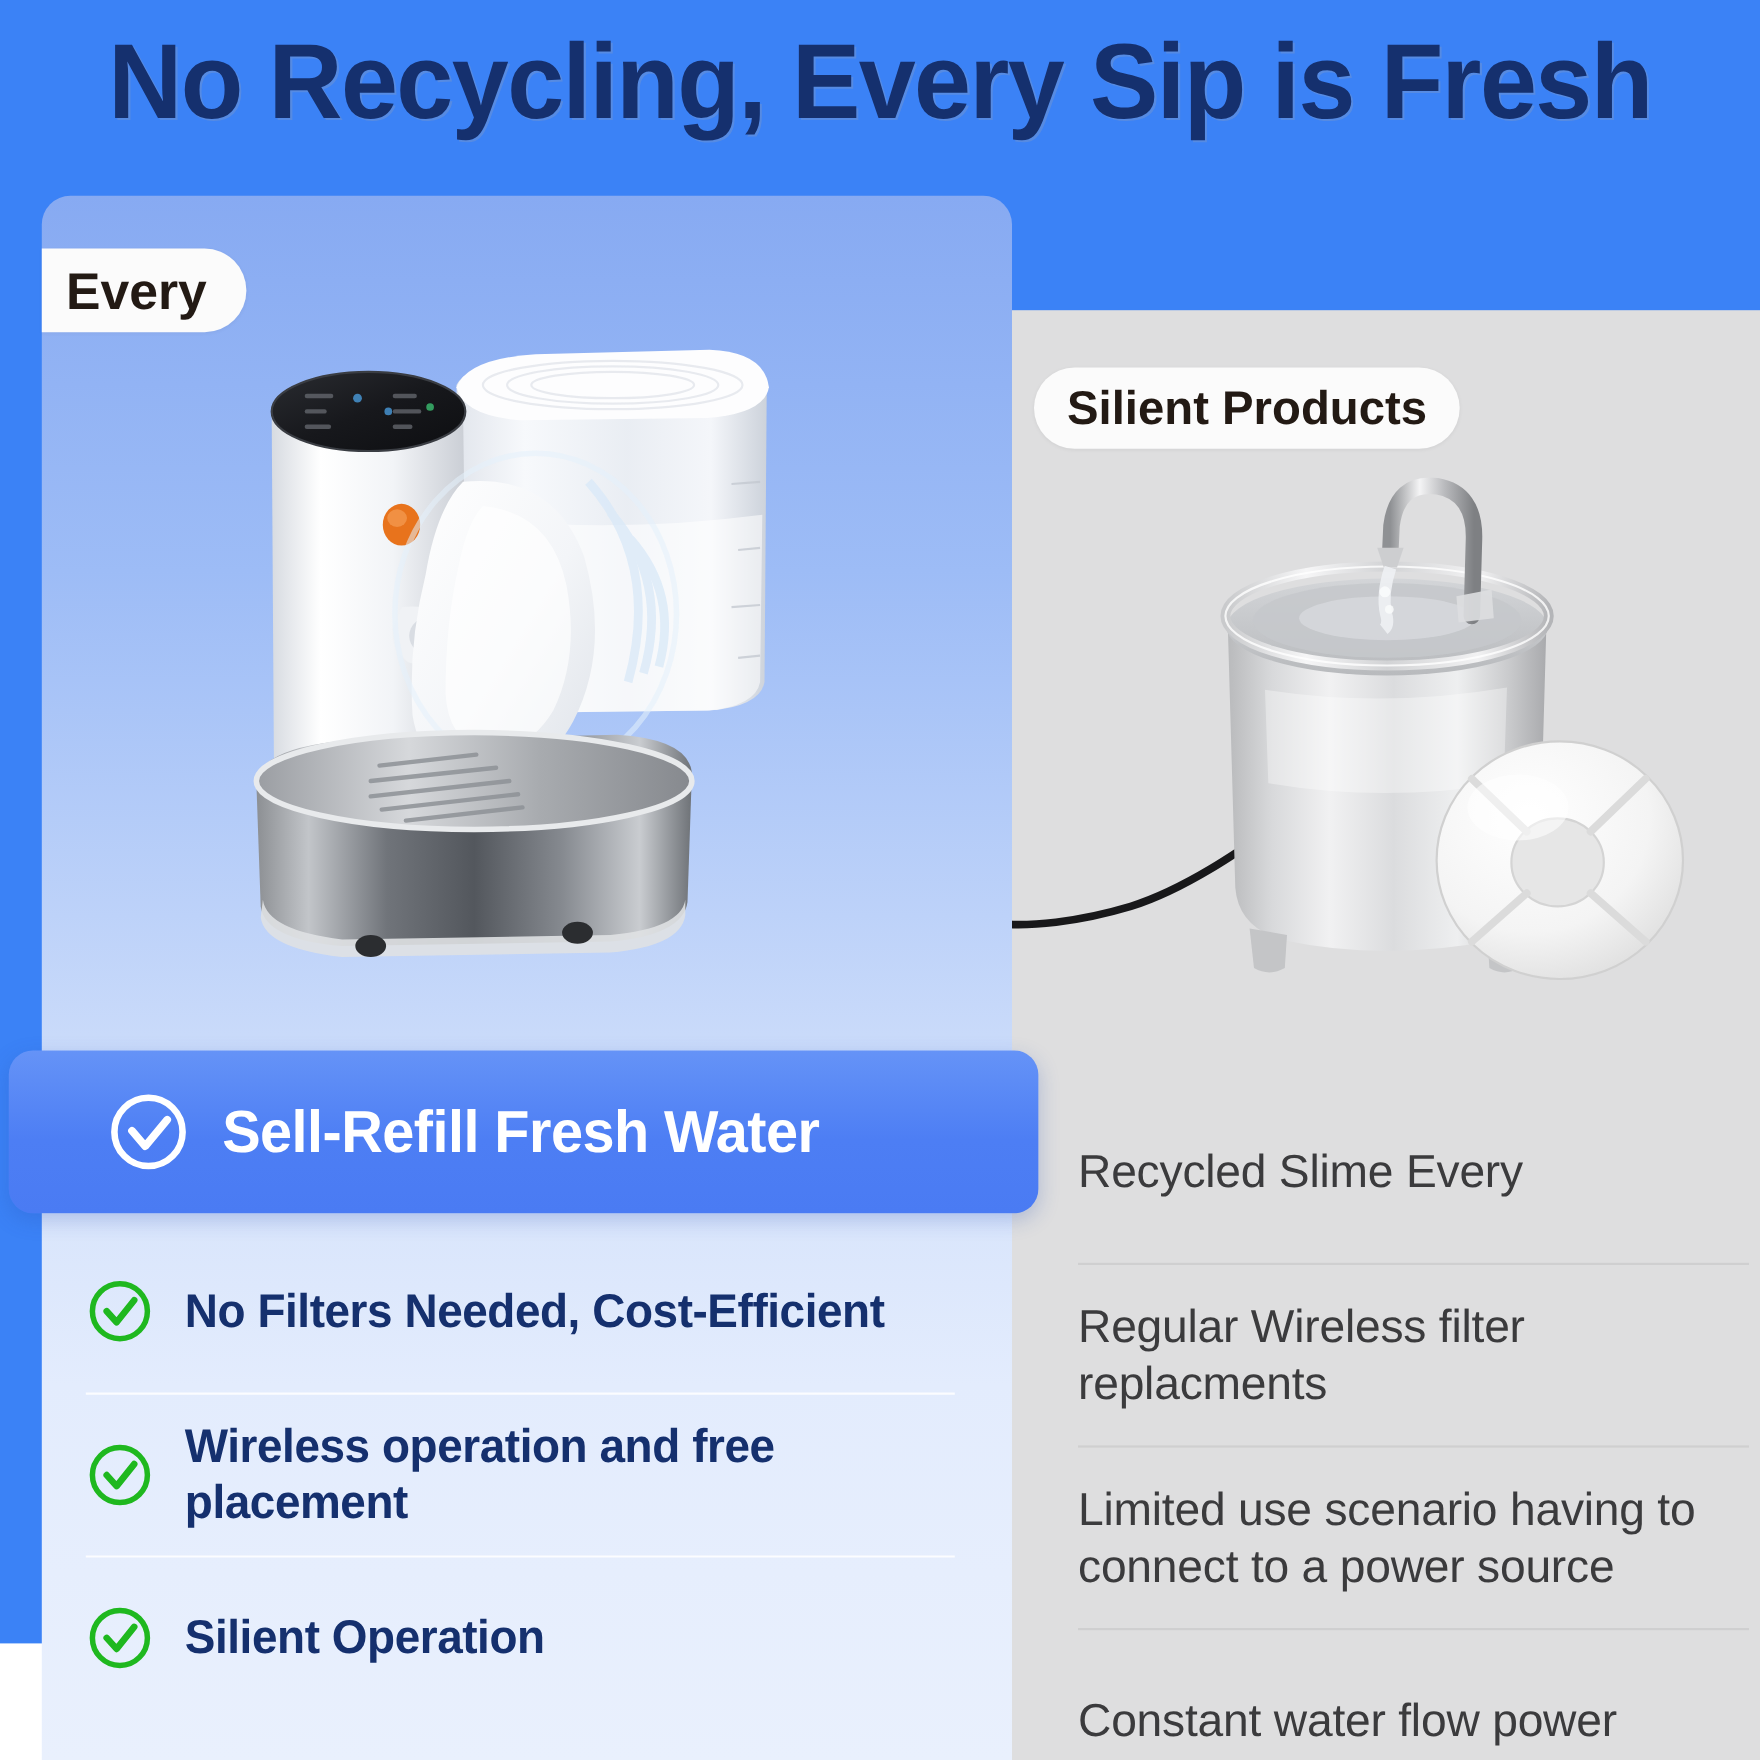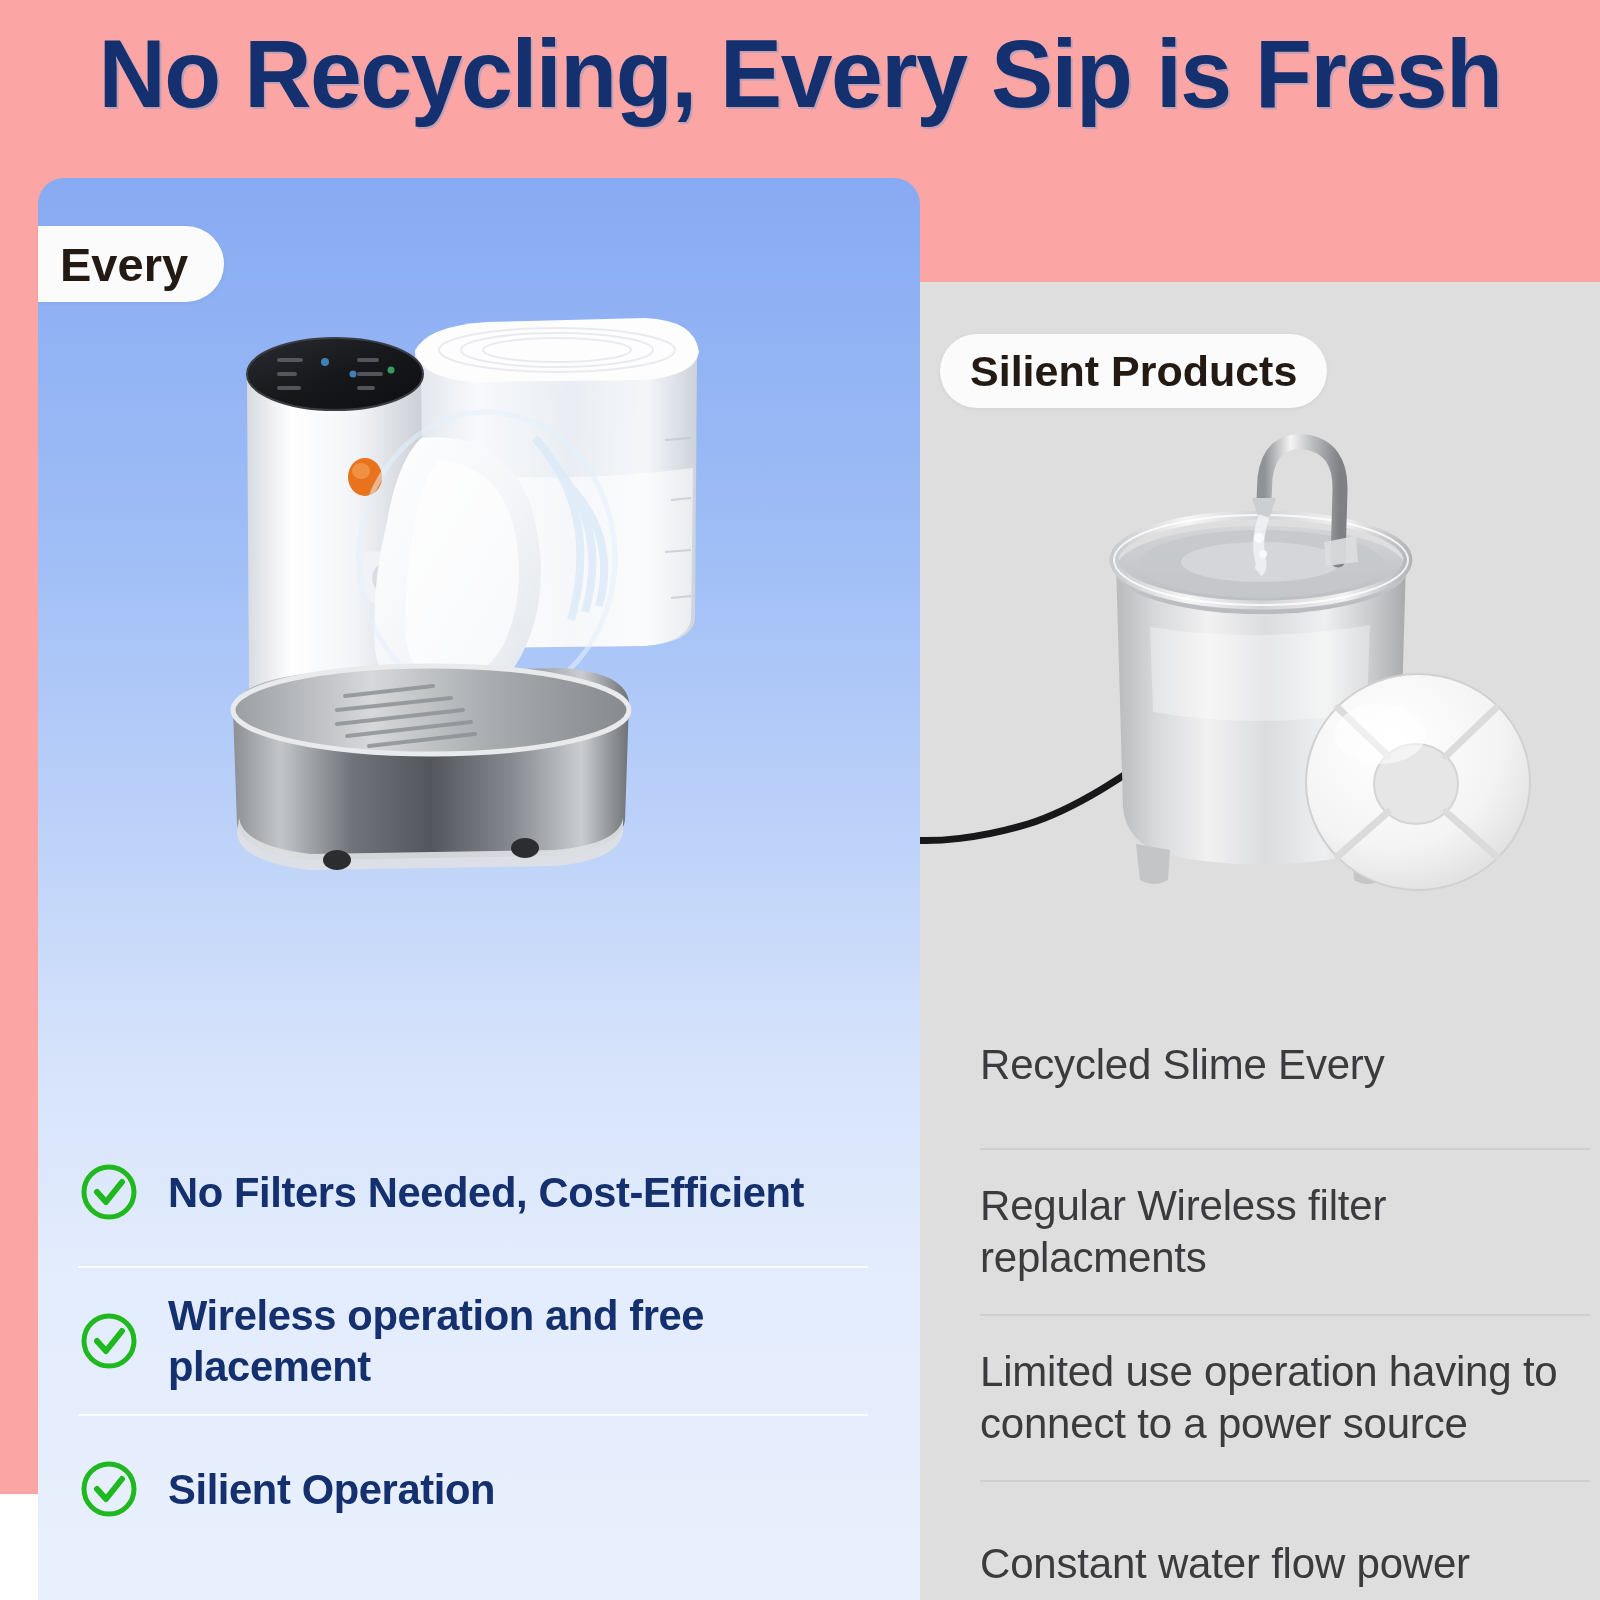--- a/index.html
+++ b/index.html
@@ -9,21 +9,21 @@
     height: 1600px;
     background: #ffffff;
     font-family: "Liberation Sans", sans-serif;
     overflow: hidden;
   }
 
   #stage {
     position: relative;
     width: 1600px;
     height: 1494px;
-    background: #fca5a5;
+    background: #3b82f6;
   }
 
   
   #page-title {
     position: absolute;
     left: 0; top: 18px;
     width: 1600px;
     text-align: center;
     font-size: 97px;
     font-weight: bold;
@@ -260,21 +260,21 @@
     </svg>
 
     <div id="normal-list">
       <div class="n-item">
         <div class="n-text">Recycled Slime Every</div>
       </div>
       <div class="n-item">
         <div class="n-text">Regular Wireless filter replacments</div>
       </div>
       <div class="n-item">
-        <div class="n-text">Limited use operation having to connect to a power source</div>
+        <div class="n-text">Limited use scenario having to connect to a power source</div>
       </div>
       <div class="n-item">
         <div class="n-text">Constant water flow power</div>
       </div>
     </div>
   </div>
 
   <div id="panel-ours"></div>
 
   <div id="badge-ours">
@@ -386,20 +386,27 @@
       <line x1="112" y1="434" x2="238" y2="420"></line>
       <line x1="122" y1="446" x2="246" y2="432"></line>
       <line x1="144" y1="456" x2="250" y2="444"></line>
     </g>
 
     <path d="M 14 528 Q 18 556 86 564 L 330 560 Q 394 554 398 528 L 398 542 Q 394 570 330 576 L 86 580 Q 16 572 12 544 Z" fill="#dfe1e3" opacity="0.9"></path>
     <ellipse cx="112" cy="570" rx="14" ry="10" fill="#2b2d30"></ellipse>
     <ellipse cx="300" cy="558" rx="14" ry="10" fill="#2b2d30"></ellipse>
   </svg>
 
+  <div id="highlight-banner">
+    <svg width="74" height="74" viewBox="0 0 74 74">
+      <circle cx="37" cy="37" r="31" fill="none" stroke="#ffffff" stroke-width="6"></circle>
+      <path d="M 22 36 L 34 50 L 54 26" fill="none" stroke="#ffffff" stroke-width="7" stroke-linecap="round" stroke-linejoin="round"></path>
+    </svg>
+    <span id="highlight-label">Sell-Refill Fresh Water</span>
+  </div>
 
   <div id="ours-list">
 
     <div class="o-item">
       <svg class="o-icon" width="62" height="62" viewBox="0 0 62 62">
         <circle cx="31" cy="31" r="25" fill="none" stroke="#1fb81f" stroke-width="5"></circle>
         <path d="M 19 31 L 28 41 L 44 21" fill="none" stroke="#1fb81f" stroke-width="6" stroke-linecap="round" stroke-linejoin="round"></path>
       </svg>
       <div class="o-text">No Filters Needed, Cost-Efficient</div>
     </div>

